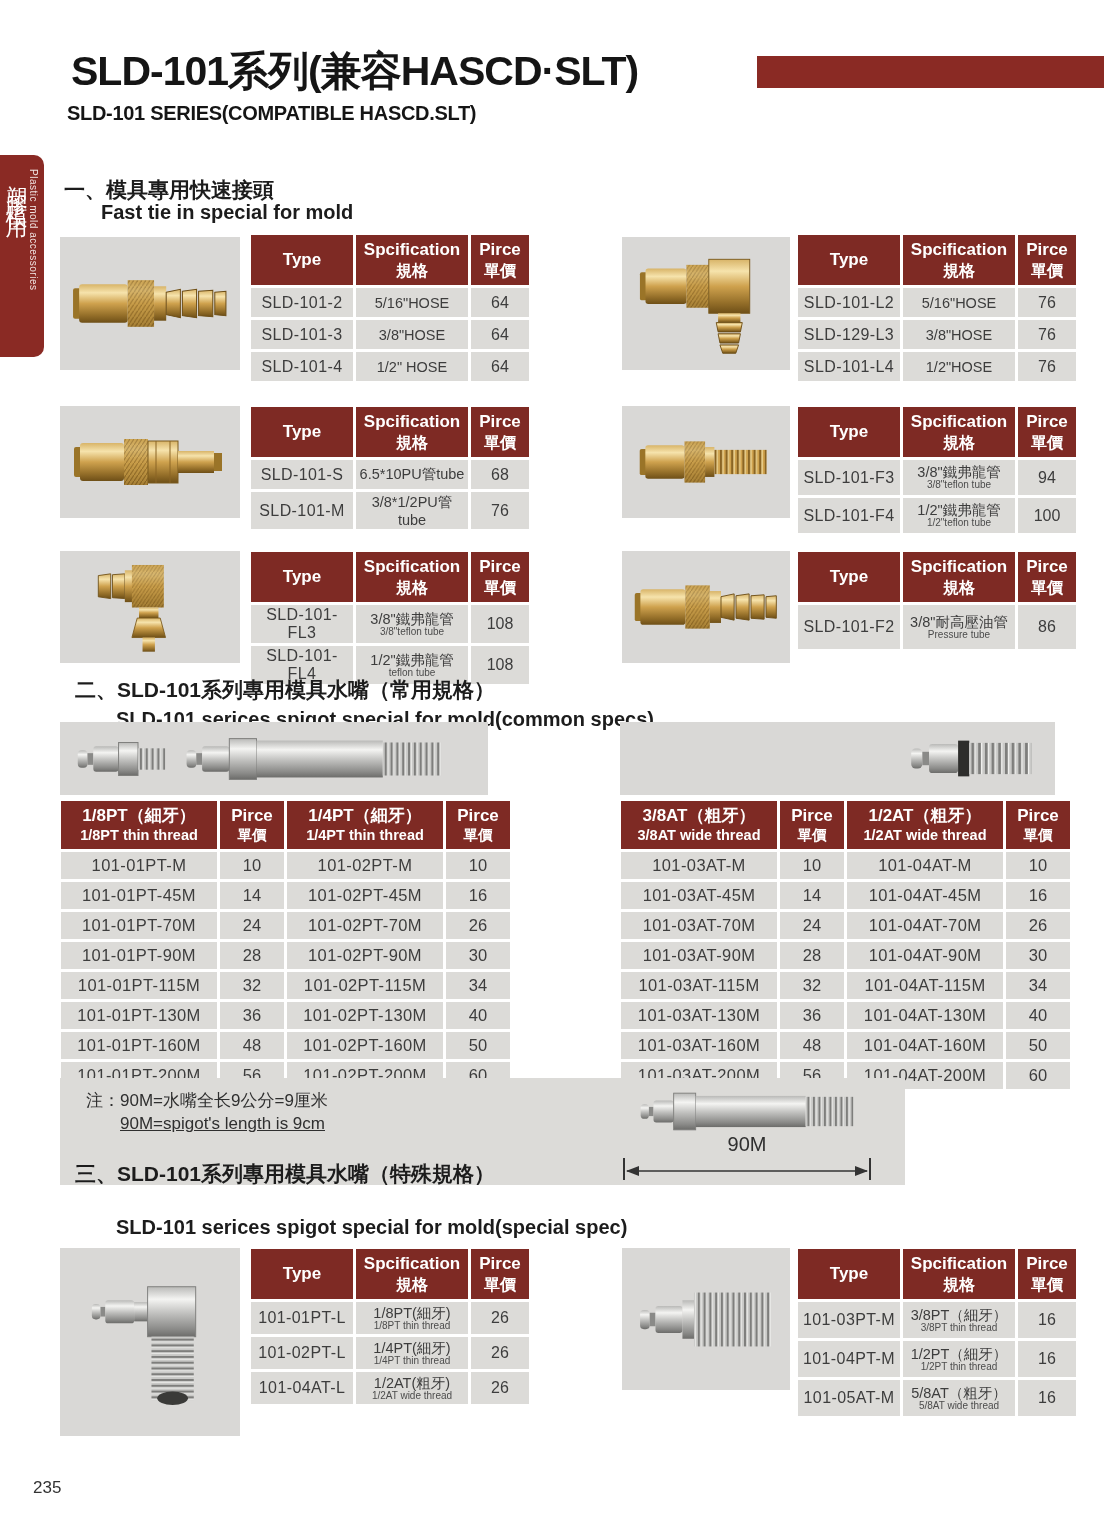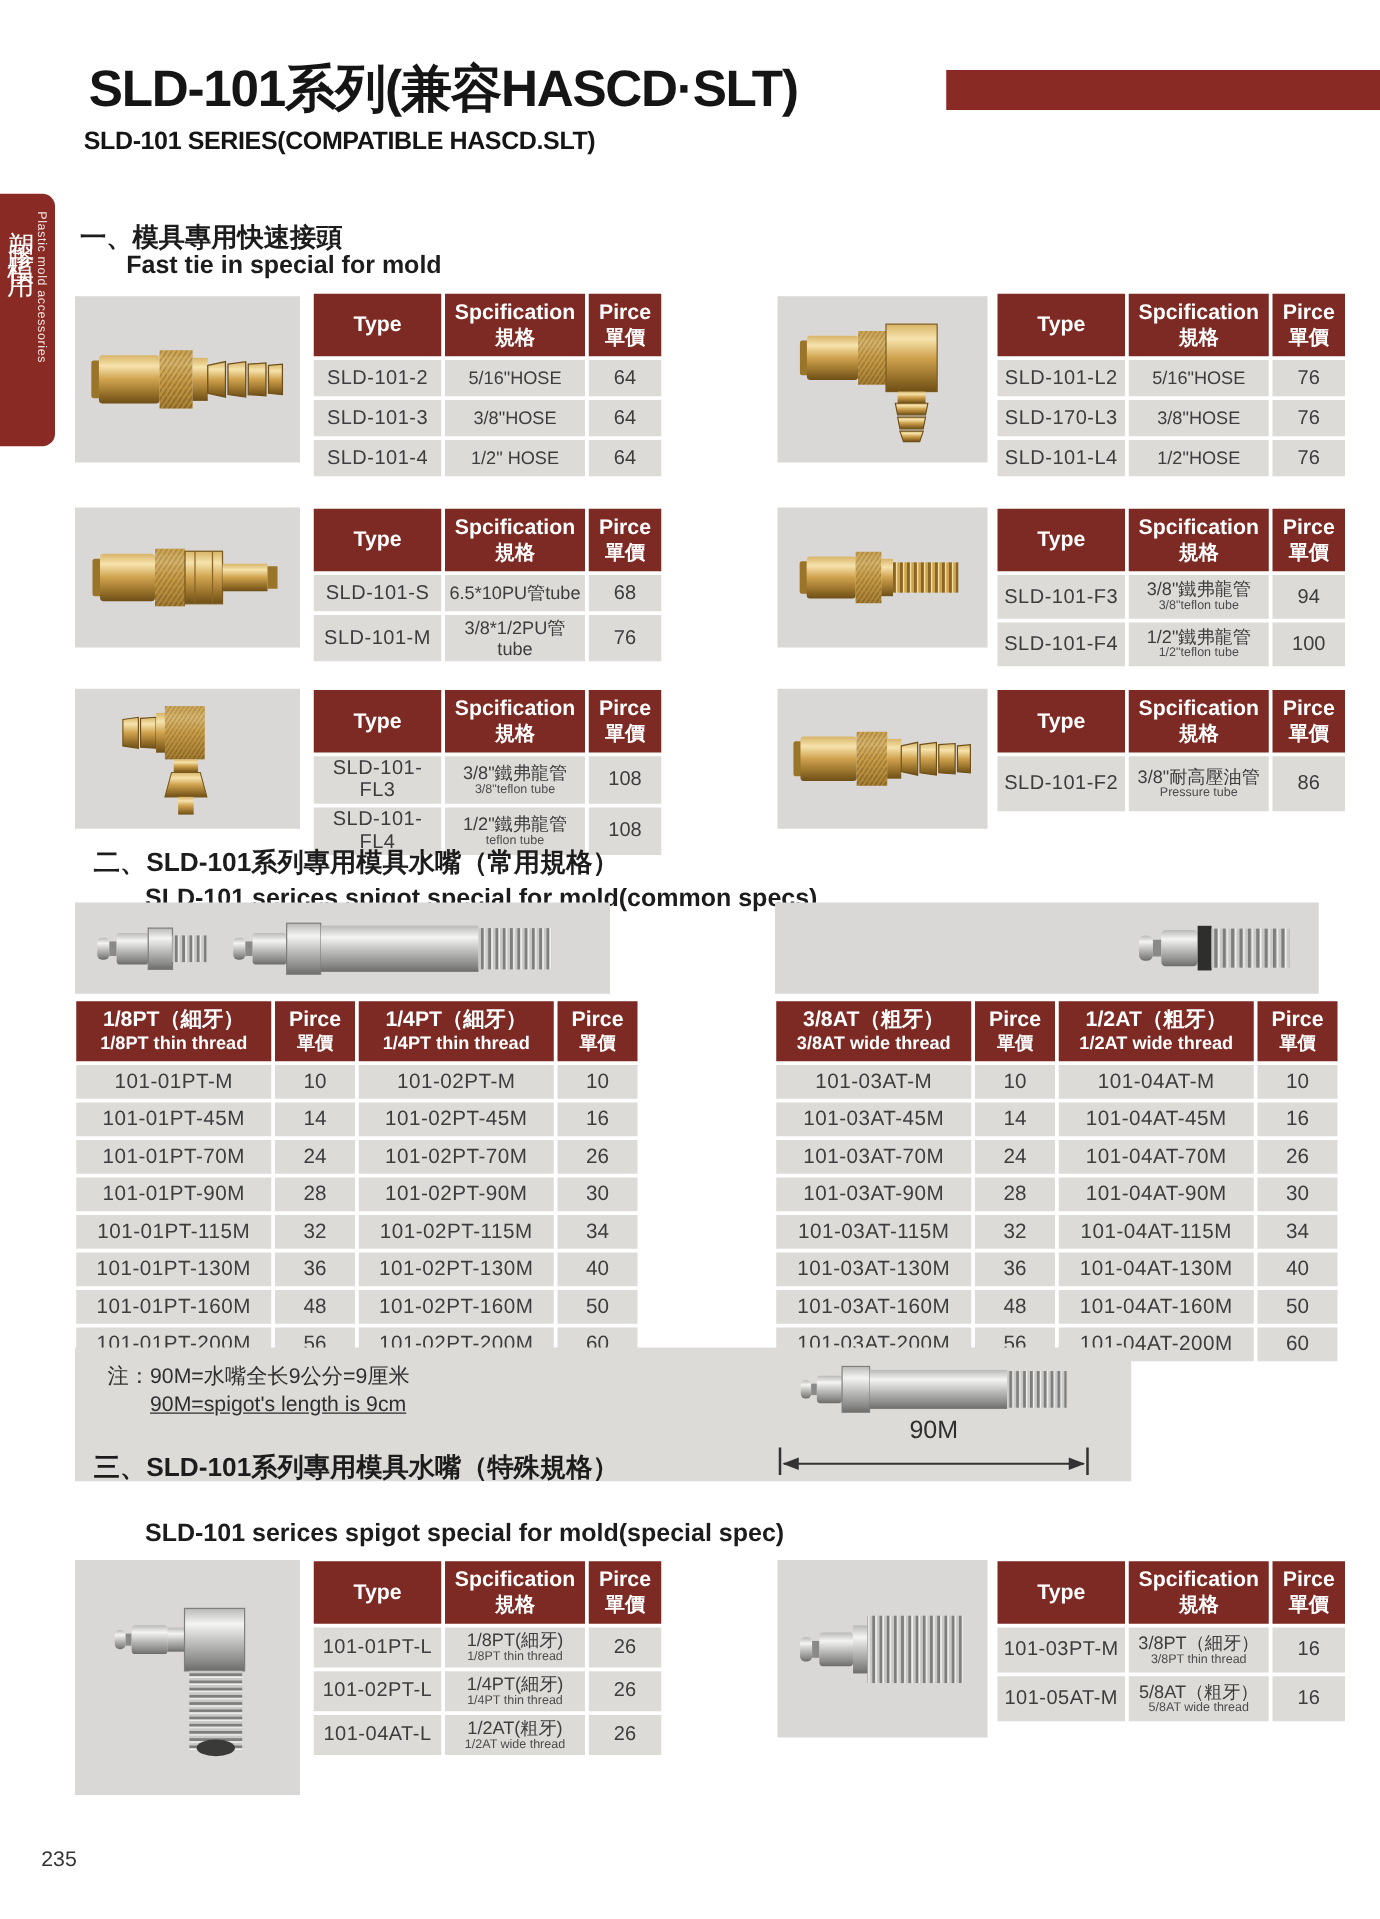--- a/index.html
+++ b/index.html
@@ -303,21 +303,21 @@
           </th>
     </tr>
       </thead>
     <tbody>
         <tr>
           <td class="td-type">SLD-101-L2</td>
           <td class="td-spec">5/16"HOSE</td>
           <td class="td-price">76</td>
         </tr>
         <tr>
-          <td class="td-type">SLD-170-L3</td>
+          <td class="td-type">SLD-129-L3</td>
           <td class="td-spec">3/8"HOSE</td>
           <td class="td-price">76</td>
         </tr>
         <tr>
           <td class="td-type">SLD-101-L4</td>
           <td class="td-spec">1/2"HOSE</td>
           <td class="td-price">76</td>
         </tr>
       </tbody>
   </table>
@@ -725,20 +725,28 @@
     <tbody>
         <tr>
           <td class="td-type">101-03PT-M</td>
           <td class="td-spec">
             <div class="spec-main">3/8PT（細牙）</div>
             <div class="spec-sub">3/8PT thin thread</div>
           </td>
           <td class="td-price">16</td>
         </tr>
         <tr>
+          <td class="td-type">101-04PT-M</td>
+          <td class="td-spec">
+            <div class="spec-main">1/2PT（細牙）</div>
+            <div class="spec-sub">1/2PT thin thread</div>
+          </td>
+          <td class="td-price">16</td>
+        </tr>
+        <tr>
           <td class="td-type">101-05AT-M</td>
           <td class="td-spec">
             <div class="spec-main">5/8AT（粗牙）</div>
             <div class="spec-sub">5/8AT wide thread</div>
           </td>
           <td class="td-price">16</td>
         </tr>
       </tbody>
   </table>
 

